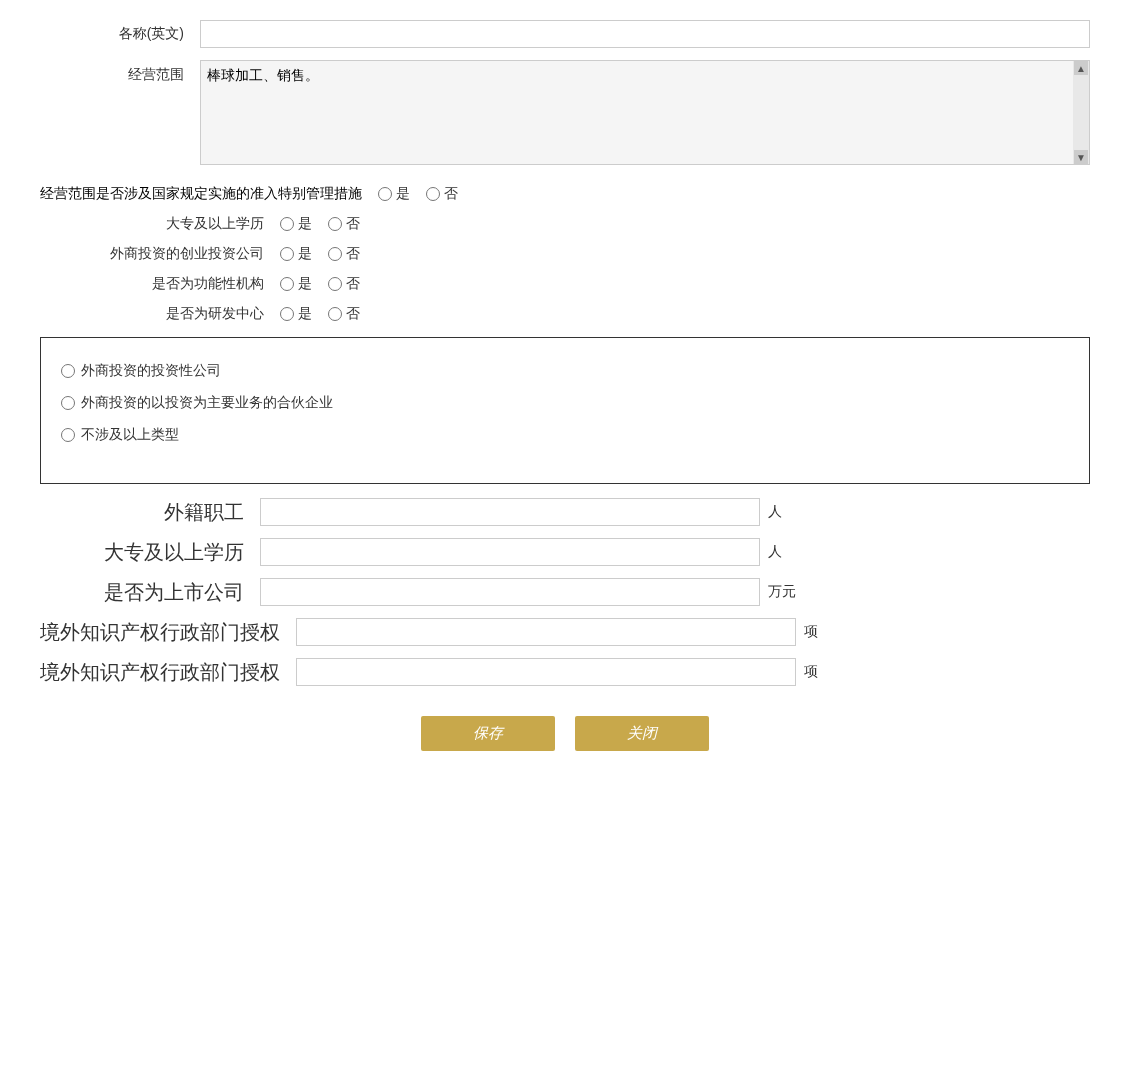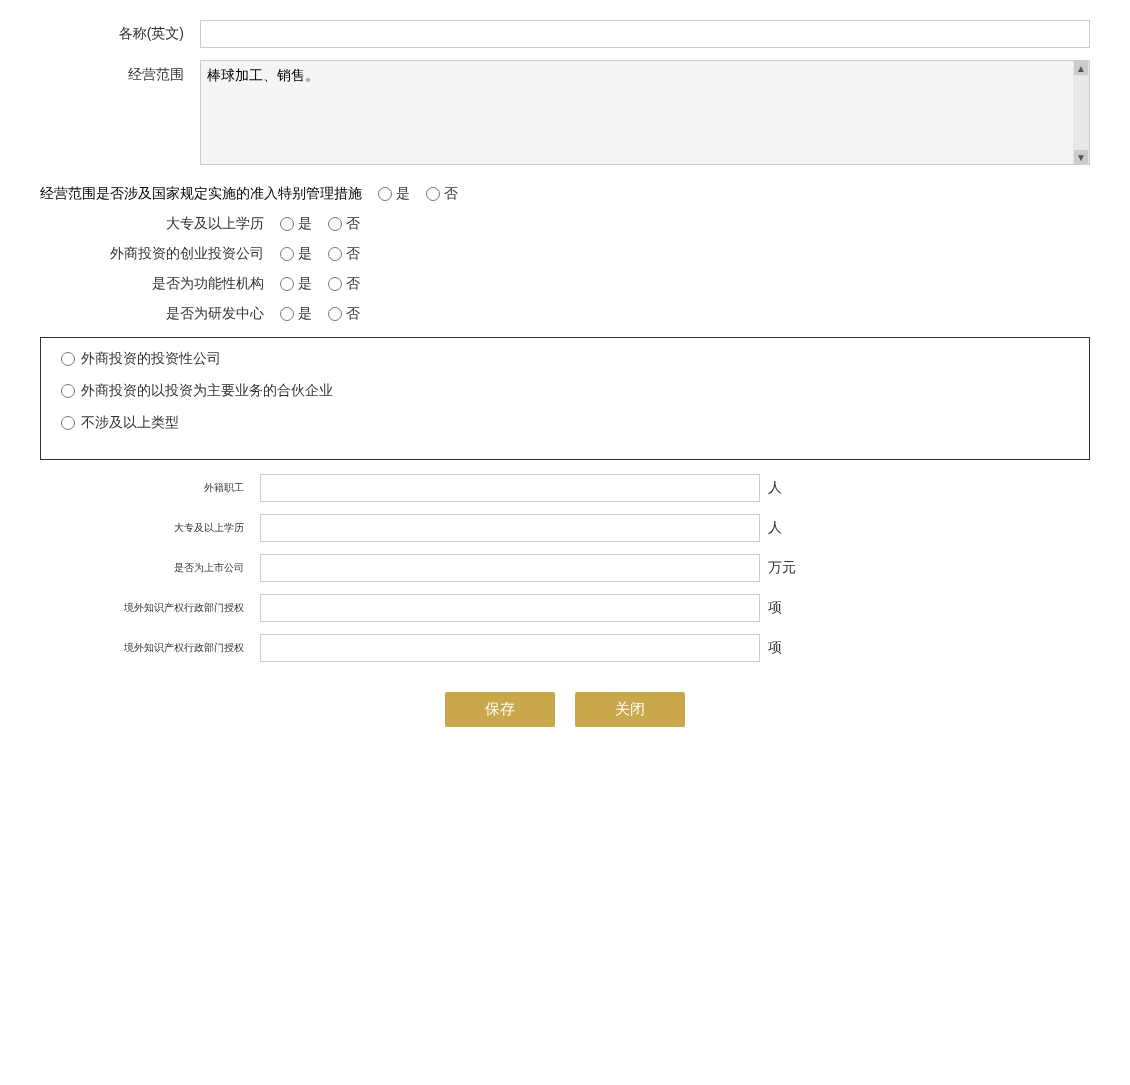--- a/index.html
+++ b/index.html
@@ -126,21 +126,21 @@
       cursor: pointer;
     }
 
     .radio-option-text {
       font-size: 14px;
       color: #333;
     }
 
     .bordered-box {
       border: 1px solid #333;
-      padding: 12px 20px;
+      padding: 24px 20px;
       margin: 14px 0;
     }
 
     .bordered-box .radio-item {
       display: flex;
       align-items: center;
       gap: 8px;
       margin-bottom: 14px;
     }
 
@@ -165,21 +165,21 @@
     .input-row {
       display: flex;
       align-items: center;
       margin-bottom: 12px;
     }
 
     .input-label {
       min-width: 220px;
       text-align: right;
       padding-right: 16px;
-      font-size: 10px;
+      font-size: 20px;
       color: #333;
       flex-shrink: 0;
     }
 
     .input-field {
       width: 500px;
       height: 28px;
       border: 1px solid #ccc;
       padding: 2px 6px;
       font-size: 14px;
@@ -188,28 +188,29 @@
     }
 
     .button-row {
       display: flex;
       justify-content: center;
       gap: 20px;
       margin-top: 30px;
     }
 
     .btn {
-      padding: 8px 40px;
+      padding: 8px 52px;
       font-size: 15px;
       font-family: "Microsoft YaHei", "SimHei", sans-serif;
       cursor: pointer;
       border: none;
       border-radius: 2px;
       color: #fff;
       background: #c8a84b;
+      font-style: italic;
     }
 
     .section-spacer {
       height: 8px;
     }
   </style>
 </head>
 <body>
 
 <div class="form-container">

